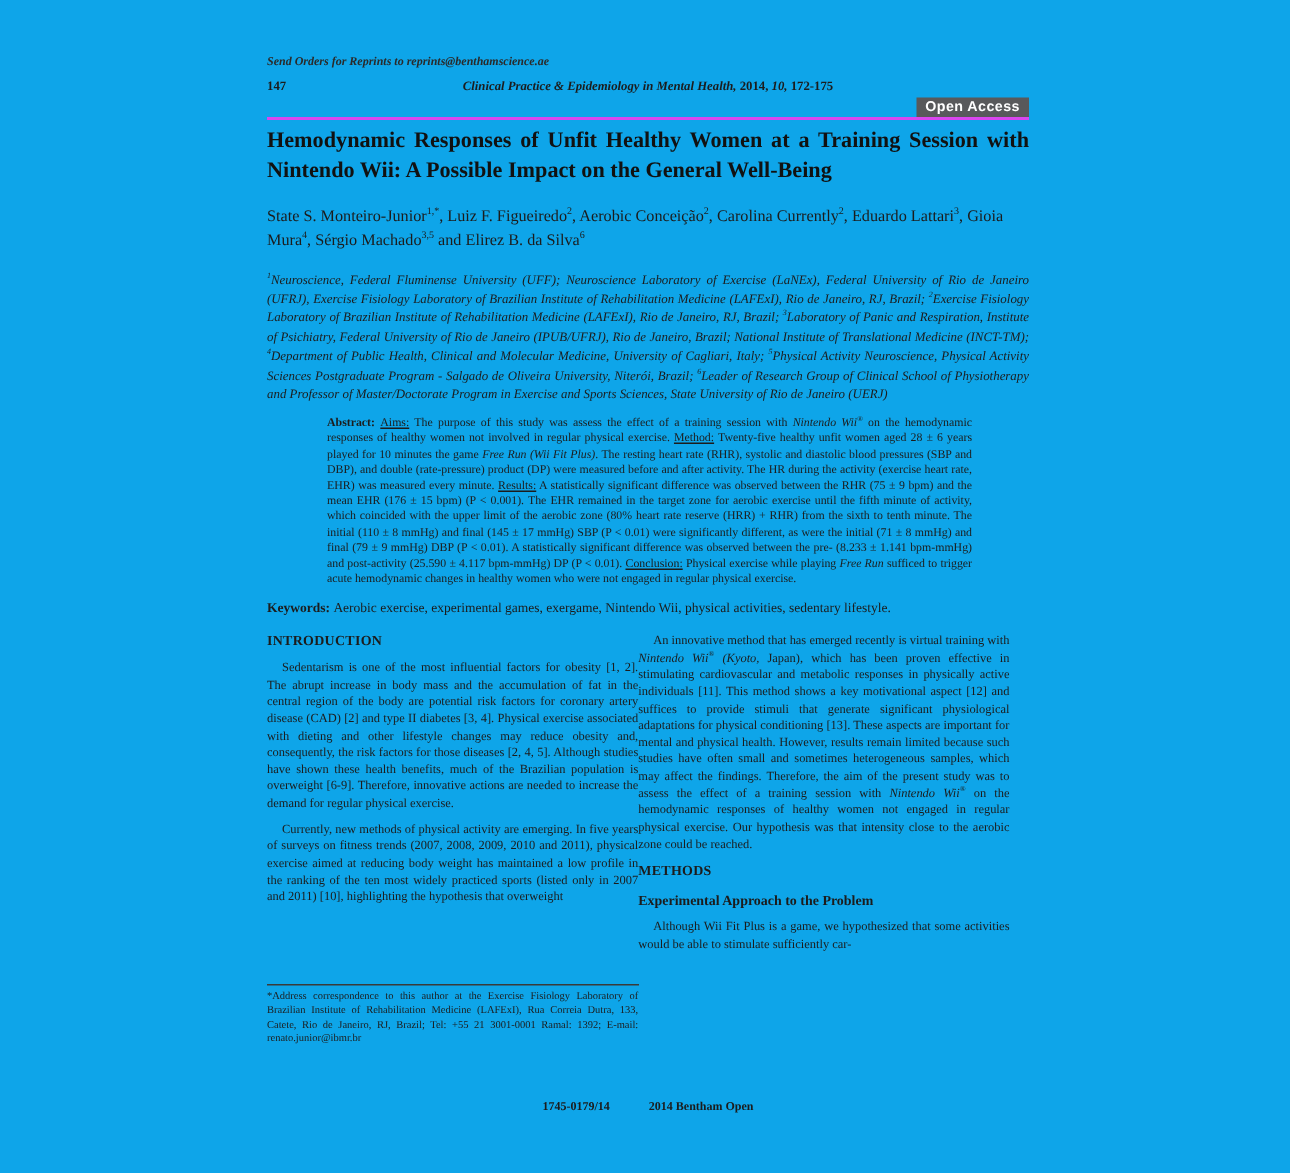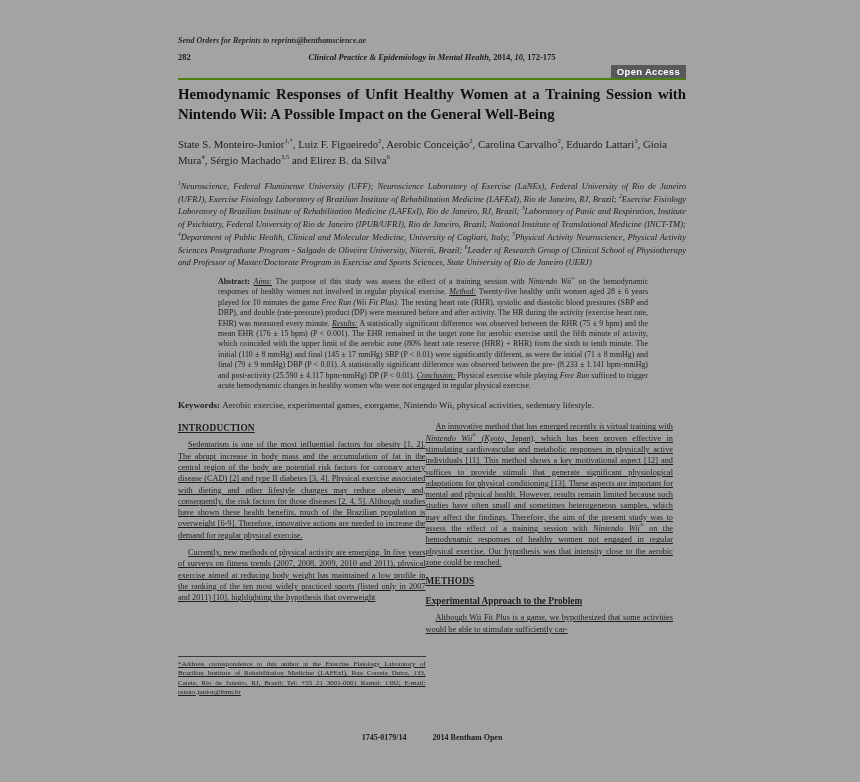--- a/index.html
+++ b/index.html
@@ -1,45 +1,45 @@
 <!DOCTYPE html>
 <html><head>
 <meta charset="utf-8">
 <style>
   * { margin:0; padding:0; box-sizing:border-box; }
   html,body { background:#f6f6f6; }
   .sheet {
     position:relative; width:860px; height:782px;
-    background:#a3a3a3; color:#1c1c1c;
+    background:#0ea5e9; color:#1c1c1c;
     font-family:"Liberation Serif", serif;
     overflow:hidden;
     padding-left:42px;
   }
   .content { position:absolute; left:178px; top:36px; width:508px; }
 
   .reprint { font-size:8px; font-style:italic; font-weight:bold; color:#2a2a2a; }
   .journal-row { position:relative; margin-top:7px; height:12px; font-size:8.5px; }
   .pageno { font-weight:bold; position:absolute; left:0; top:0; }
   .journal-cite { position:absolute; left:0; right:0; text-align:center; top:0; }
-  .rule-row { position:relative; height:16px; border-bottom:2px solid #4d7c0f; }
+  .rule-row { position:relative; height:16px; border-bottom:2px solid #d946ef; }
   .open-access {
     position:absolute; right:0; bottom:0;
     background:#58595b; color:#ffffff;
     font-family:"Liberation Sans", sans-serif;
     font-weight:bold; font-size:9.5px; line-height:13px;
     padding:0 6px; letter-spacing:0.3px;
   }
 
   .title { margin-top:5px; font-size:14.8px; font-weight:bold; line-height:19.5px; text-align:justify; color:#111; }
   .authors { margin-top:12px; font-size:10.8px; line-height:16px; }
   .affiliations { margin-top:12px; font-size:8.6px; font-style:italic; line-height:12.7px; text-align:justify; }
   .abstract { margin:8px 38px 0 40px; font-size:7.9px; line-height:10.4px; text-align:justify; }
   .keywords { margin-top:8px; font-size:9px; line-height:12px; }
 
-  .columns { margin-top:10px; display:flex; gap:0;text-decoration:underline; }
+  .columns { margin-top:10px; display:flex; gap:0; }
   .col { width:247.5px; min-height:276px; display:flex; flex-direction:column; }
   .col h2 { font-size:9.3px; font-weight:bold; margin:2px 0 6px; letter-spacing:0.2px; }
   .col h3 { font-size:9.3px; font-weight:bold; margin:4px 0 6px; }
   .col p { font-size:8.3px; line-height:11.3px; text-align:justify; margin-bottom:6px; }
   .col p.indent { text-indent:10px; }
 
   .footnote {
     margin-top:auto; border-top:1px solid #3a3a3a; padding-top:3px;
     font-size:7px; line-height:9.4px; text-align:justify;
   }
@@ -47,42 +47,42 @@
   .page-footer {
     position:absolute; left:178px; width:508px; top:733px;
     display:flex; justify-content:center; gap:26px;
     font-size:8px; font-weight:bold;
   }
 
   sup { font-size:62%; line-height:0; vertical-align:super; }
   .rs-b { font-weight:bold; }
   .rs-i { font-style:italic; }
   .rs-bi { font-weight:bold; font-style:italic; }
-  .rs-u { font-style:italic; text-decoration:underline; }
+  .rs-u { text-decoration:underline; }
 </style>
 </head>
 <body>
 
 <div class="sheet">
   <div class="content">
 
     <div class="reprint">Send Orders for Reprints to reprints@benthamscience.ae</div>
 
     <div class="journal-row">
-      <span class="pageno">282</span>
+      <span class="pageno">147</span>
       <span class="journal-cite"><span class="rs-bi">Clinical Practice &amp; Epidemiology in Mental Health, </span><span class="rs-b">2014, </span><span class="rs-bi">10, </span><span class="rs-b">172-175</span></span>
     </div>
 
     <div class="rule-row">
       <span class="open-access">Open Access</span>
     </div>
 
     <div class="title">Hemodynamic Responses of Unfit Healthy Women at a Training Session with Nintendo Wii: A Possible Impact on the General Well-Being</div>
 
-    <div class="authors"><span>State S. Monteiro-Junior</span><sup>1,*</sup><span>, Luiz F. Figueiredo</span><sup>2</sup><span>, Aerobic Conceição</span><sup>2</sup><span>, Carolina Carvalho</span><sup>2</sup><span>, Eduardo Lattari</span><sup>3</sup><span>, Gioia Mura</span><sup>4</sup><span>, Sérgio Machado</span><sup>3,5</sup><span> and Elirez B. da Silva</span><sup>6</sup></div>
+    <div class="authors"><span>State S. Monteiro-Junior</span><sup>1,*</sup><span>, Luiz F. Figueiredo</span><sup>2</sup><span>, Aerobic Conceição</span><sup>2</sup><span>, Carolina Currently</span><sup>2</sup><span>, Eduardo Lattari</span><sup>3</sup><span>, Gioia Mura</span><sup>4</sup><span>, Sérgio Machado</span><sup>3,5</sup><span> and Elirez B. da Silva</span><sup>6</sup></div>
 
     <div class="affiliations"><sup>1</sup><span>Neuroscience, Federal Fluminense University (UFF); Neuroscience Laboratory of Exercise (LaNEx), Federal University of Rio de Janeiro (UFRJ), Exercise Fisiology Laboratory of Brazilian Institute of Rehabilitation Medicine (LAFExI), Rio de Janeiro, RJ, Brazil; </span><sup>2</sup><span>Exercise Fisiology Laboratory of Brazilian Institute of Rehabilitation Medicine (LAFExI), Rio de Janeiro, RJ, Brazil; </span><sup>3</sup><span>Laboratory of Panic and Respiration, Institute of Psichiatry, Federal University of Rio de Janeiro (IPUB/UFRJ), Rio de Janeiro, Brazil; National Institute of Translational Medicine (INCT-TM); </span><sup>4</sup><span>Department of Public Health, Clinical and Molecular Medicine, University of Cagliari, Italy; </span><sup>5</sup><span>Physical Activity Neuroscience, Physical Activity Sciences Postgraduate Program - Salgado de Oliveira University, Niterói, Brazil; </span><sup>6</sup><span>Leader of Research Group of Clinical School of Physiotherapy and Professor of Master/Doctorate Program in Exercise and Sports Sciences, State University of Rio de Janeiro (UERJ)</span></div>
 
     <div class="abstract"><span class="rs-b">Abstract: </span><span class="rs-u">Aims:</span><span> The purpose of this study was assess the effect of a training session with </span><span class="rs-i">Nintendo Wii</span><sup>®</sup><span> on the hemodynamic responses of healthy women not involved in regular physical exercise. </span><span class="rs-u">Method:</span><span> Twenty-five healthy unfit women aged 28 ± 6 years played for 10 minutes the game </span><span class="rs-i">Free Run (Wii Fit Plus)</span><span>. The resting heart rate (RHR), systolic and diastolic blood pressures (SBP and DBP), and double (rate-pressure) product (DP) were measured before and after activity. The HR during the activity (exercise heart rate, EHR) was measured every minute. </span><span class="rs-u">Results:</span><span> A statistically significant difference was observed between the RHR (75 ± 9 bpm) and the mean EHR (176 ± 15 bpm) (P &lt; 0.001). The EHR remained in the target zone for aerobic exercise until the fifth minute of activity, which coincided with the upper limit of the aerobic zone (80% heart rate reserve (HRR) + RHR) from the sixth to tenth minute. The initial (110 ± 8 mmHg) and final (145 ± 17 mmHg) SBP (P &lt; 0.01) were significantly different, as were the initial (71 ± 8 mmHg) and final (79 ± 9 mmHg) DBP (P &lt; 0.01). A statistically significant difference was observed between the pre- (8.233 ± 1.141 bpm-mmHg) and post-activity (25.590 ± 4.117 bpm-mmHg) DP (P &lt; 0.01). </span><span class="rs-u">Conclusion:</span><span> Physical exercise while playing </span><span class="rs-i">Free Run</span><span> sufficed to trigger acute hemodynamic changes in healthy women who were not engaged in regular physical exercise.</span></div>
 
     <div class="keywords"><span class="rs-b">Keywords: </span><span>Aerobic exercise, experimental games, exergame, Nintendo Wii, physical activities, sedentary lifestyle.</span></div>
 
     <div class="columns">
 
       <div class="col">

